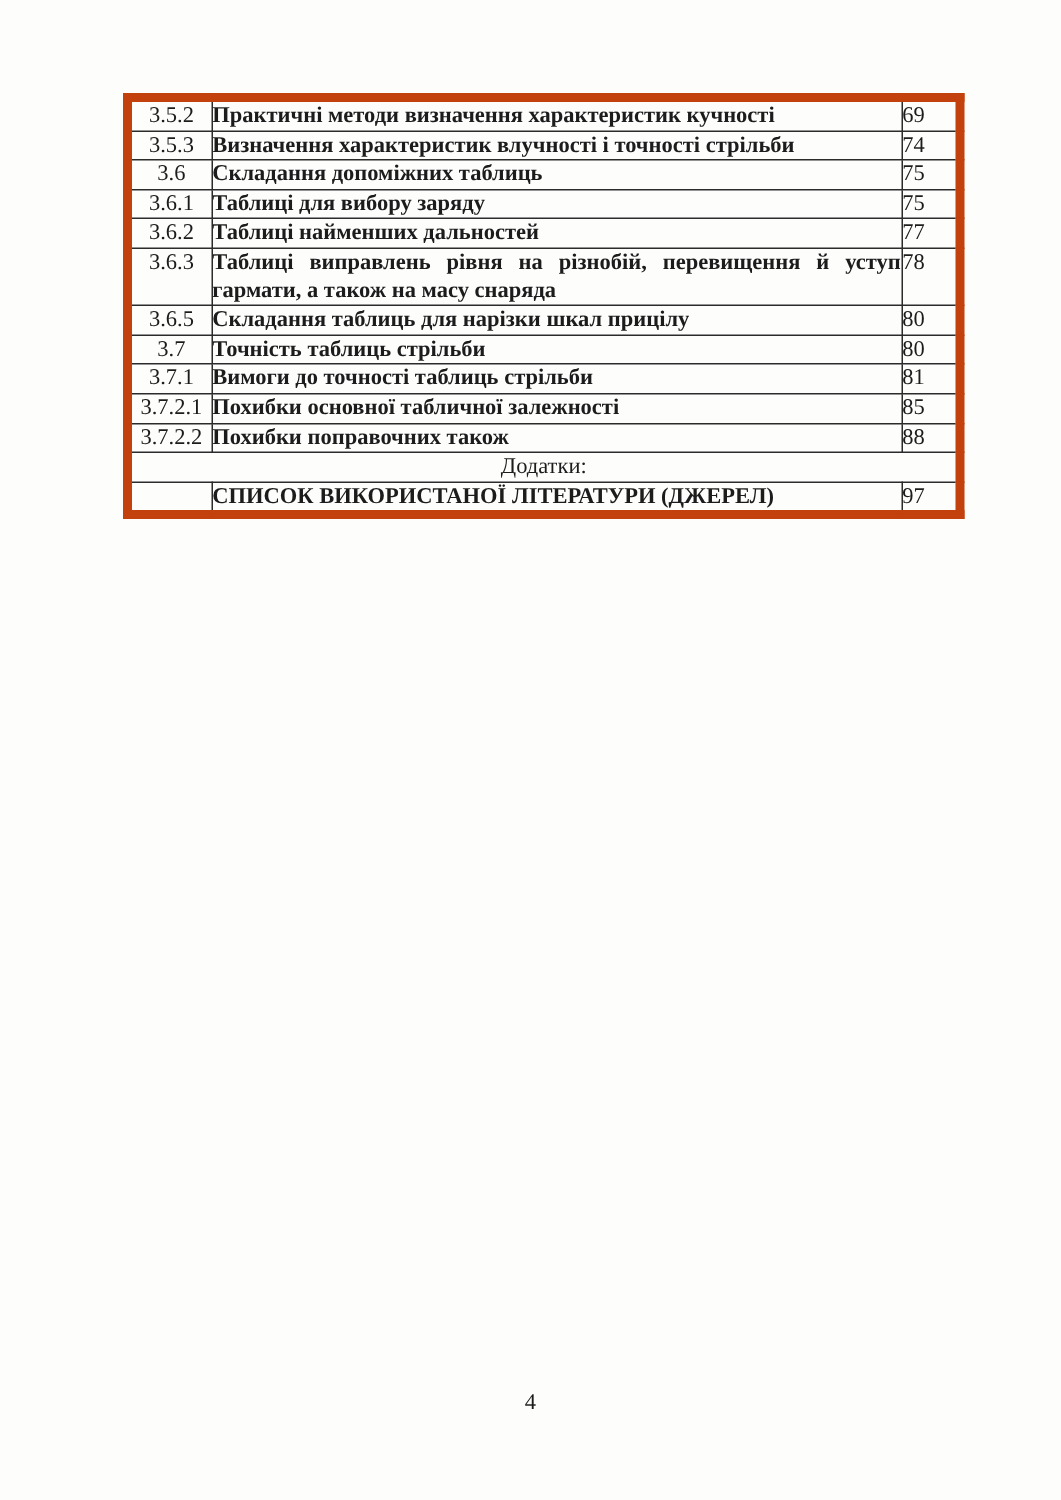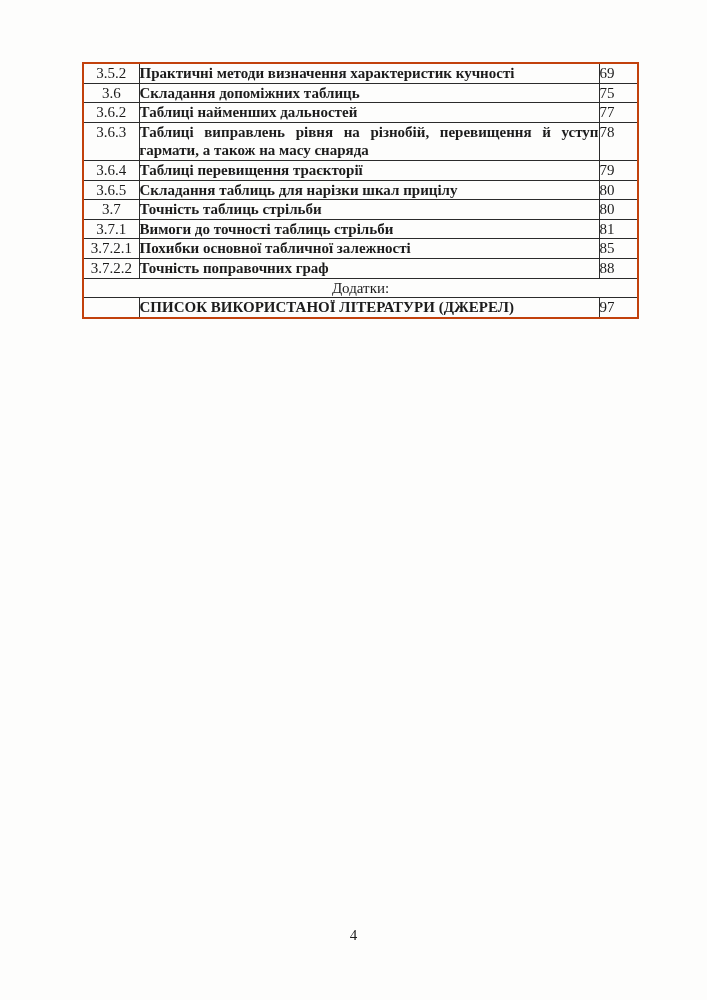--- a/index.html
+++ b/index.html
@@ -26,21 +26,21 @@
     font-size: 15px;
     line-height: 18.6px;
   }
   table.toc td {
     border: 1px solid #2b2b2b;
     padding: 0;
     vertical-align: top;
     overflow: hidden;
   }
   table.toc {
-    border: 2px solid #c2410c;
+    border: 6px solid #c2410c;
   }
   td.cell-num {
     text-align: center;
     padding: 0 1px;
   }
   td.cell-title {
     text-align: justify;
     padding: 0 4px 0 6px;
     font-weight: bold;
   }
@@ -72,38 +72,43 @@
       <col style="width:460px">
       <col style="width:39px">
     </colgroup>
     <tbody>
         <tr>
           <td class="cell-num">3.5.2</td>
           <td class="cell-title">Практичні методи визначення характеристик кучності</td>
           <td class="cell-page">69</td>
         </tr>
         <tr>
+          <td class="cell-num">3.5.3</td>
+          <td class="cell-title">Визначення характеристик влучності і точності стрільби</td>
+          <td class="cell-page">74</td>
+        </tr>
+        <tr>
           <td class="cell-num">3.6</td>
           <td class="cell-title">Складання допоміжних таблиць</td>
+          <td class="cell-page">75</td>
+        </tr>
+        <tr>
+          <td class="cell-num">3.6.1</td>
+          <td class="cell-title">Таблиці для вибору заряду</td>
           <td class="cell-page">75</td>
         </tr>
         <tr>
           <td class="cell-num">3.6.2</td>
           <td class="cell-title">Таблиці найменших дальностей</td>
           <td class="cell-page">77</td>
         </tr>
         <tr>
           <td class="cell-num">3.6.3</td>
           <td class="cell-title">Таблиці виправлень рівня на різнобій, перевищення й уступ гармати, а також на масу снаряда</td>
           <td class="cell-page">78</td>
-        </tr>
-        <tr>
-          <td class="cell-num">3.6.4</td>
-          <td class="cell-title">Таблиці перевищення траєкторії</td>
-          <td class="cell-page">79</td>
         </tr>
         <tr>
           <td class="cell-num">3.6.5</td>
           <td class="cell-title">Складання таблиць для нарізки шкал прицілу</td>
           <td class="cell-page">80</td>
         </tr>
         <tr>
           <td class="cell-num">3.7</td>
           <td class="cell-title">Точність таблиць стрільби</td>
           <td class="cell-page">80</td>
@@ -113,21 +118,21 @@
           <td class="cell-title">Вимоги до точності таблиць стрільби</td>
           <td class="cell-page">81</td>
         </tr>
         <tr>
           <td class="cell-num">3.7.2.1</td>
           <td class="cell-title">Похибки основної табличної залежності</td>
           <td class="cell-page">85</td>
         </tr>
         <tr>
           <td class="cell-num">3.7.2.2</td>
-          <td class="cell-title">Точність поправочних граф</td>
+          <td class="cell-title">Похибки поправочних також</td>
           <td class="cell-page">88</td>
         </tr>
         <tr>
           <td colspan="3" class="cell-span">Додатки:</td>
         </tr>
         <tr>
           <td class="cell-num"></td>
           <td class="cell-title">СПИСОК ВИКОРИСТАНОЇ ЛІТЕРАТУРИ (ДЖЕРЕЛ)</td>
           <td class="cell-page">97</td>
         </tr>

